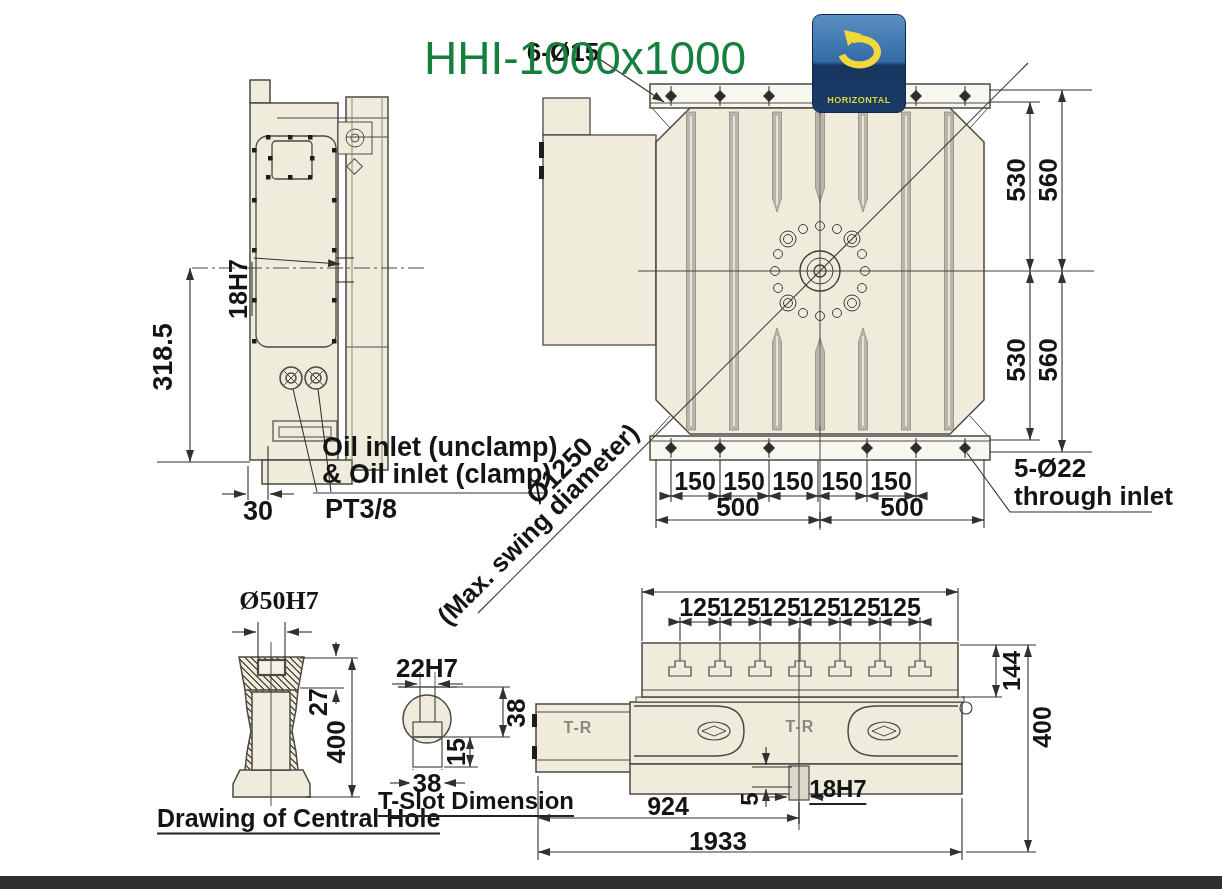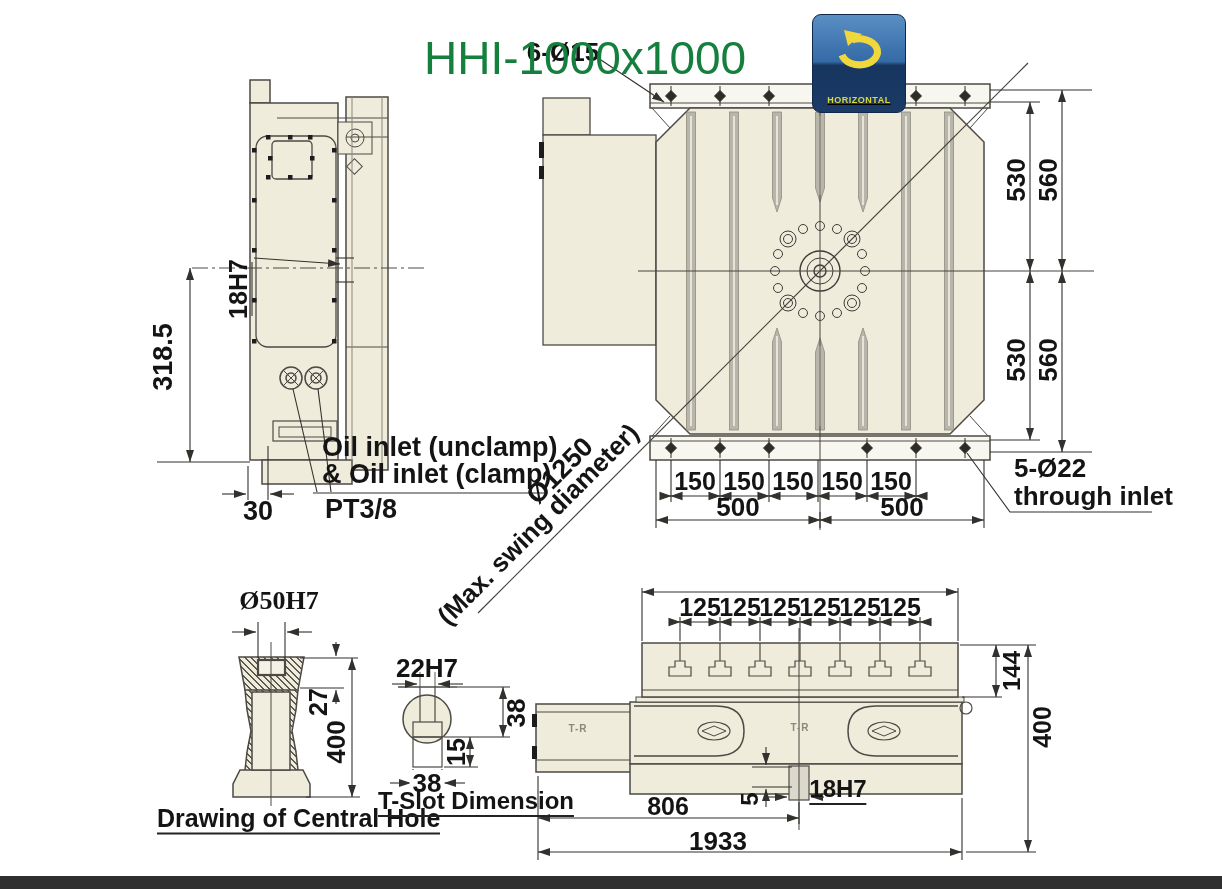--- a/index.html
+++ b/index.html
@@ -11,25 +11,25 @@
   .lb{position:absolute;z-index:5;font-weight:700;font-size:26px;color:#141414;
       white-space:nowrap;line-height:1;transform:translate(-50%,-50%);}
   .lb.v{transform:translate(-50%,-50%) rotate(-90deg);}
   .lb.d45{transform:translate(-50%,-50%) rotate(-45deg);}
   .lb.left{transform:translate(0,-50%);}
   .lb.ul{border-bottom:2px solid #222;padding-bottom:2px;}
   .lb.wbg{background:#fff;padding:0 3px;}
   .title{position:absolute;z-index:6;font-weight:400;font-size:46px;color:#15803d;
          letter-spacing:0;white-space:nowrap;}
   .brand{position:absolute;z-index:5;transform:translate(-50%,-50%);font-weight:800;
-         font-size:10px;color:#8a887b;letter-spacing:1px;}
+         font-size:16px;color:#8a887b;letter-spacing:1px;}
   #logo{position:absolute;left:812px;top:14px;width:92px;height:97px;z-index:7;
         border-radius:9px;border:1px solid #10284d;
         background:linear-gradient(180deg,#5a8fc4 0%,#346aa6 48%,#16355f 52%,#1b3a66 100%);
-        display:flex;flex-direction:column;align-items:center;justify-content:flex-start;text-decoration:underline;}
+        display:flex;flex-direction:column;align-items:center;justify-content:flex-start;}
   #logo .cap{margin-top:auto;margin-bottom:7px;font-size:9px;font-weight:700;color:#d8d83a;
         letter-spacing:.5px;}
   #bottombar{position:absolute;left:0;top:876px;width:1222px;height:13px;background:#2f2f2f;z-index:8;}
 </style>
 </head>
 <body>
 
 <div id="stage">
 
   <div class="hatch" style="left:239px;top:657px;width:65px;height:33px;clip-path:polygon(0 0,100% 0,91% 100%,9% 100%);"></div>
@@ -399,21 +399,21 @@
   <div class="lb" style="left:700px;top:607px;font-size:25px;">125</div>
   <div class="lb" style="left:740px;top:607px;font-size:25px;">125</div>
   <div class="lb" style="left:780px;top:607px;font-size:25px;">125</div>
   <div class="lb" style="left:820px;top:607px;font-size:25px;">125</div>
   <div class="lb" style="left:860px;top:607px;font-size:25px;">125</div>
   <div class="lb" style="left:900px;top:607px;font-size:25px;">125</div>
   <div class="lb v" style="left:1012px;top:671px;font-size:24px;">144</div>
   <div class="lb v" style="left:1042px;top:727px;font-size:25px;">400</div>
   <div class="lb v" style="left:750px;top:799px;font-size:24px;">5</div>
   <div class="lb ul" style="left:838px;top:791px;font-size:24px;">18H7</div>
-  <div class="lb" style="left:668px;top:806px;font-size:25px;">806</div>
+  <div class="lb" style="left:668px;top:806px;font-size:25px;">924</div>
   <div class="lb" style="left:718px;top:841px;">1933</div>
   <div class="brand" style="left:578px;top:728px;">T-R</div>
   <div class="brand" style="left:800px;top:727px;">T-R</div>
 
   <div id="logo">
     <svg width="70" height="56" viewBox="0 0 70 56" style="position:static;margin-top:10px;">
       <path d="M18,30 a18,13 0 1 0 10,-15" fill="none" stroke="#f0d73c" stroke-width="7"></path>
       <polygon points="20,5 38,9 24,21" fill="#f0d73c"></polygon>
     </svg>
     <div class="cap">HORIZONTAL</div>

